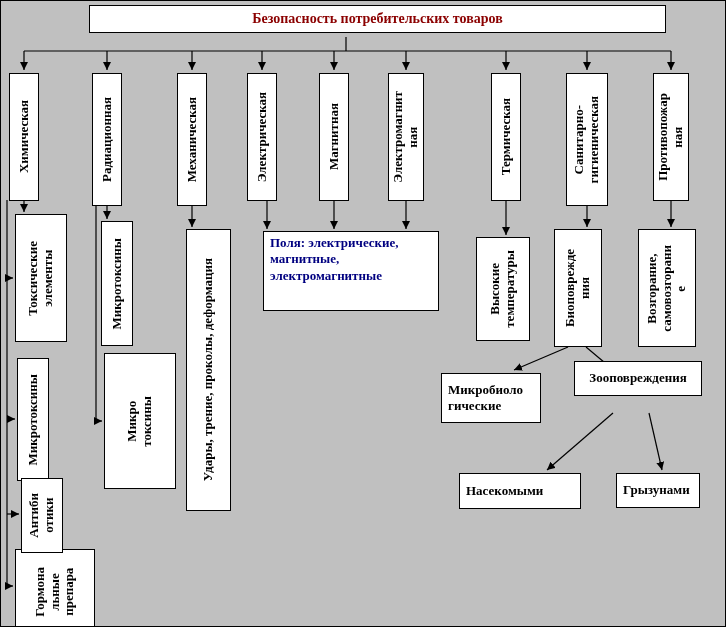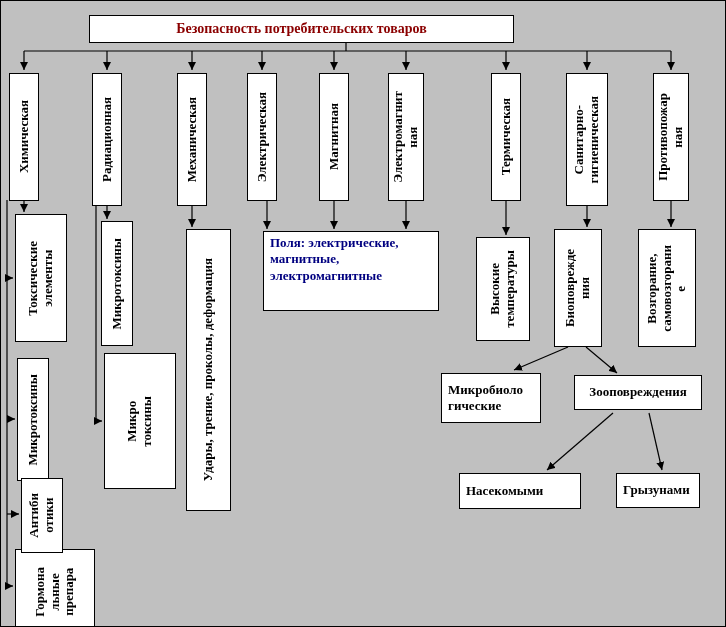--- a/index.html
+++ b/index.html
@@ -101,21 +101,21 @@
       <line x1="670" y1="200" x2="670" y2="226" marker-end="url(#arrowhead)"></line>
 
       <line x1="567" y1="346" x2="513" y2="369" marker-end="url(#arrowhead)"></line>
       <line x1="585" y1="346" x2="616" y2="372" marker-end="url(#arrowhead)"></line>
 
       <line x1="612" y1="412" x2="546" y2="469" marker-end="url(#arrowhead)"></line>
       <line x1="648" y1="412" x2="661" y2="469" marker-end="url(#arrowhead)"></line>
     </g>
   </svg>
 
-  <div class="node" id="title-box" style="left:88px;top:14px;width:425px;height:28px">
+  <div class="node" id="title-box" style="left:88px;top:4px;width:577px;height:28px">
     <span class="htext">Безопасность потребительских товаров</span>
   </div>
 
   <div class="node" style="left:8px;top:72px;width:30px;height:128px">
     <span class="vtext">Химическая</span>
   </div>
   <div class="node" style="left:91px;top:72px;width:30px;height:133px">
     <span class="vtext">Радиационная</span>
   </div>
   <div class="node" style="left:176px;top:72px;width:30px;height:133px">
@@ -184,21 +184,21 @@
   </div>
 
   <div class="node" style="left:553px;top:228px;width:48px;height:118px">
     <span class="vtext">Биоповрежде
 ния</span>
   </div>
   <div class="node align-left" style="left:440px;top:372px;width:100px;height:50px">
     <span class="htext">Микробиоло
 гические</span>
   </div>
-  <div class="node" style="left:573px;top:374px;width:128px;height:35px">
+  <div class="node" style="left:573px;top:360px;width:128px;height:35px">
     <span class="htext">Зооповреждения</span>
   </div>
   <div class="node align-left" style="left:458px;top:472px;width:122px;height:36px">
     <span class="htext">Насекомыми</span>
   </div>
   <div class="node align-left" style="left:615px;top:472px;width:84px;height:35px">
     <span class="htext">Грызунами</span>
   </div>
 
   <div class="node" style="left:637px;top:228px;width:58px;height:118px">

